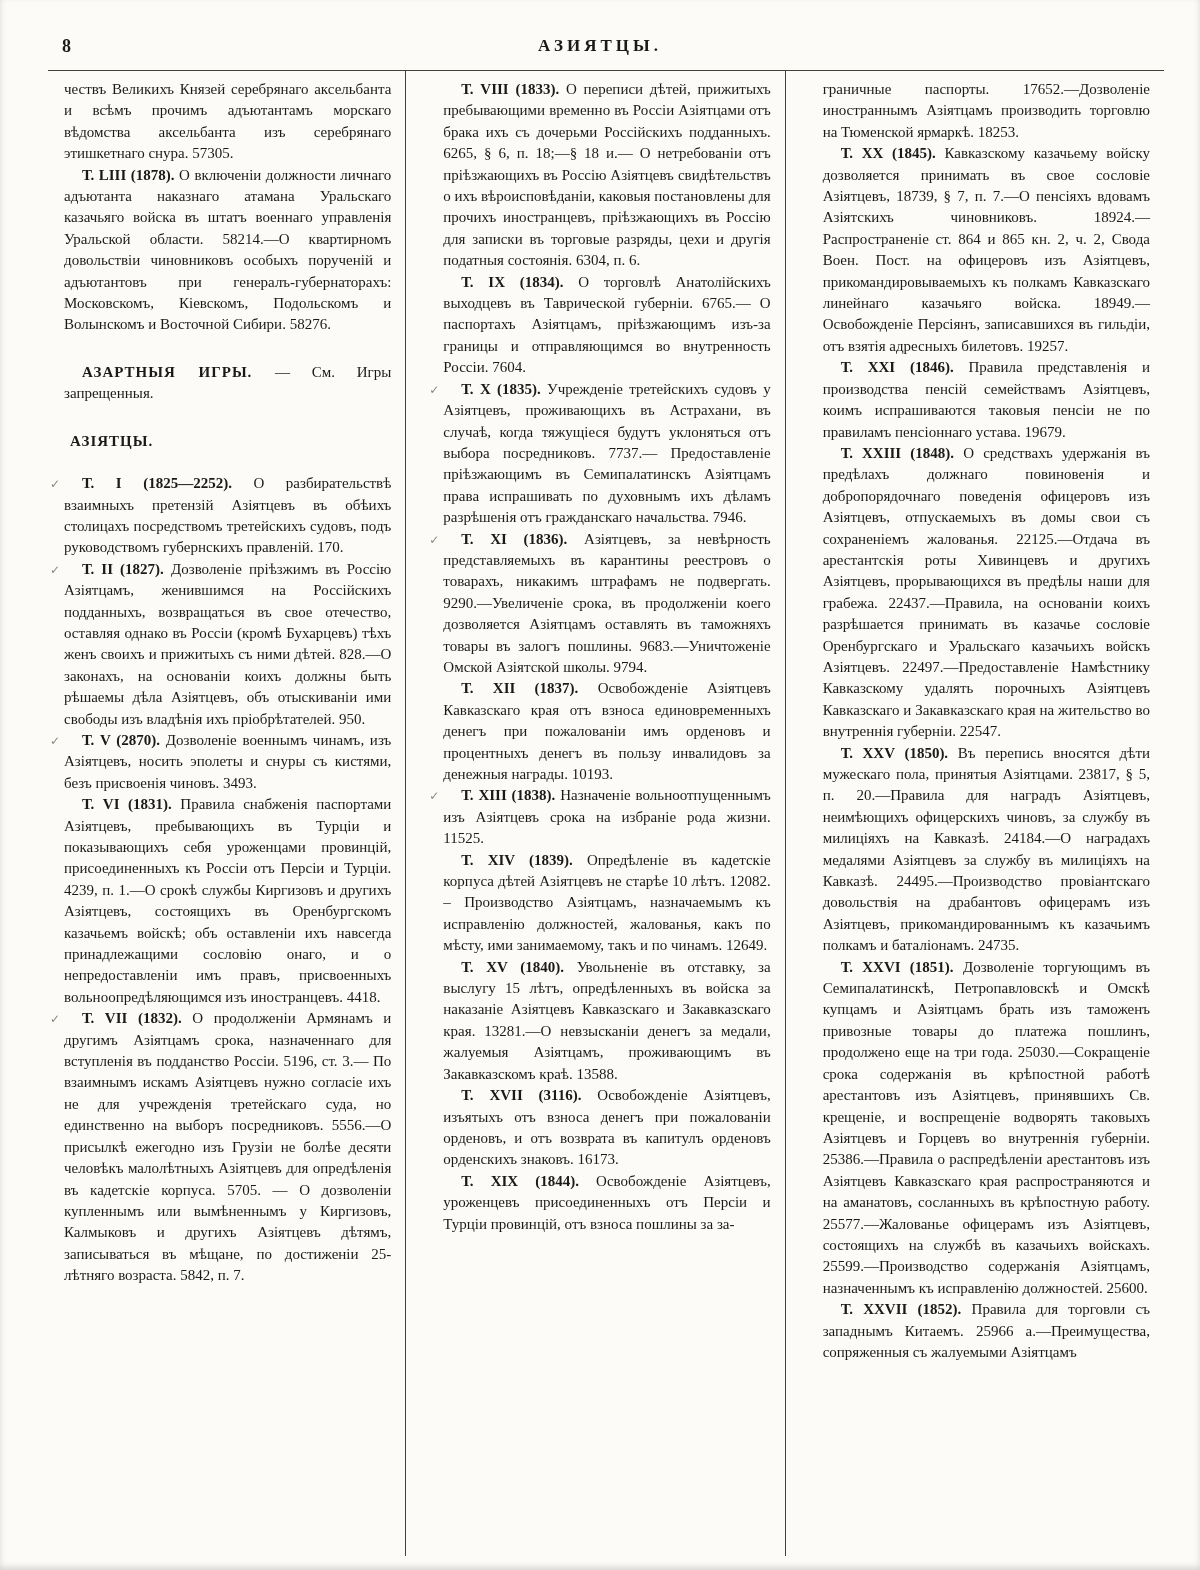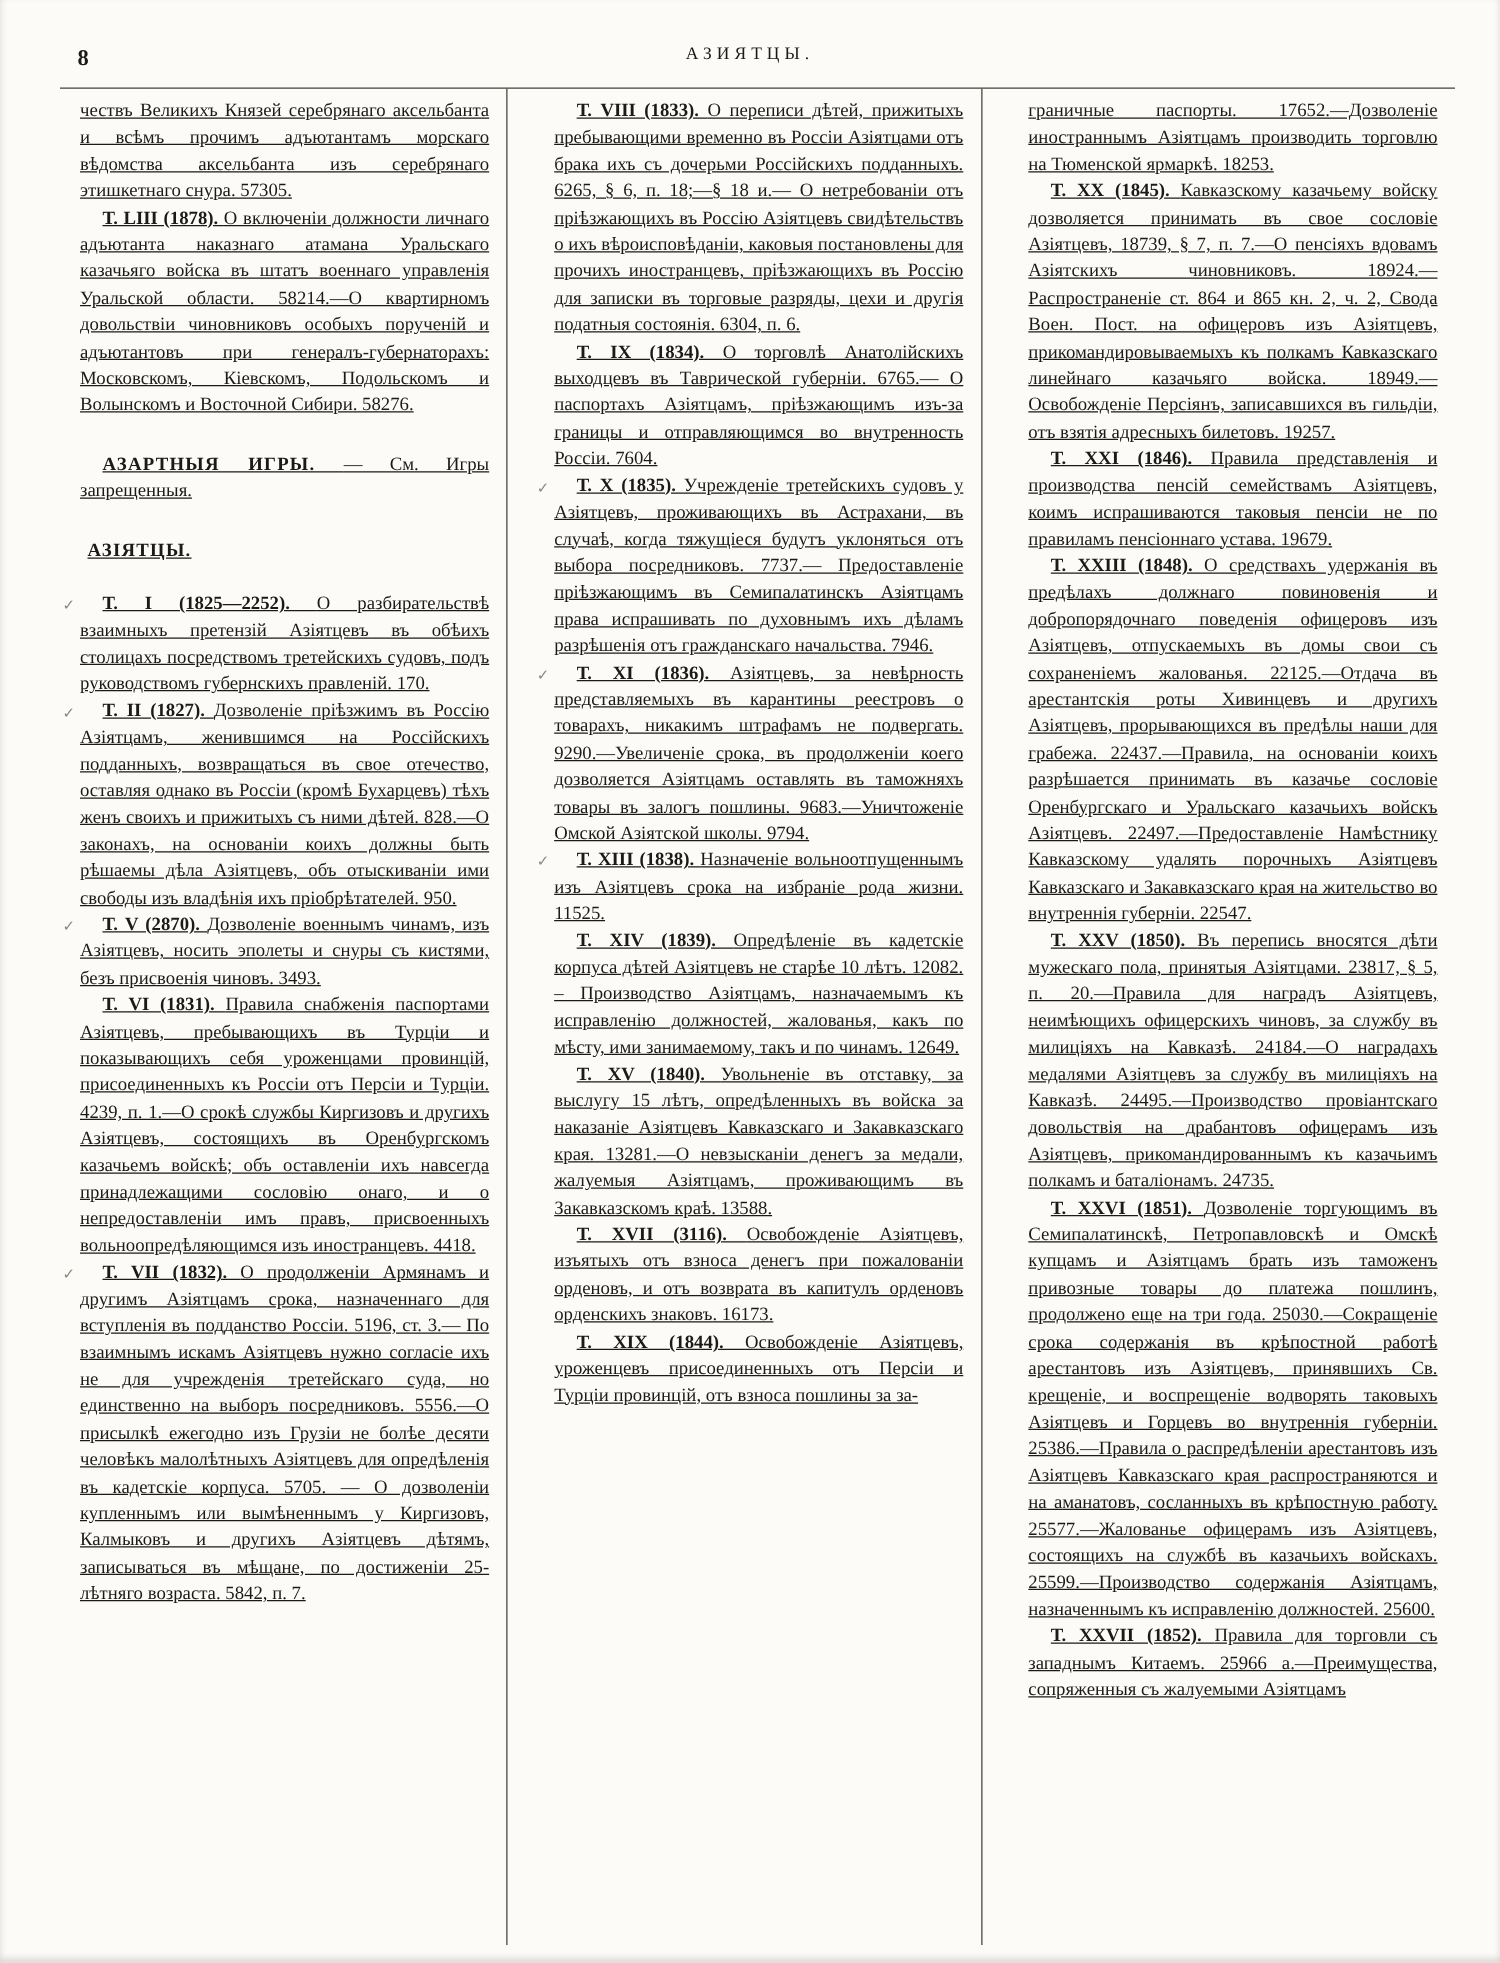--- a/index.html
+++ b/index.html
@@ -17,21 +17,21 @@
     position:relative;
     height:64px;
   }
   .page-number{
     position:absolute;left:62px;top:36px;
     font-size:18px;font-weight:bold;
   }
   .running-title{
     position:absolute;left:0;right:0;top:36px;
     text-align:center;
-    font-size:14px;font-weight:normal;
+    font-size:17px;font-weight:bold;
     letter-spacing:4px;
   }
   .header-rule{
     position:absolute;left:48px;right:36px;top:70px;
     border-top:1px solid #44403a;
   }
   .columns{
     position:absolute;top:71px;left:48px;right:36px;bottom:14px;
     display:flex;
   }
@@ -41,21 +41,20 @@
     font-size:15px;
     line-height:21.4px;
     text-align:justify;
     overflow:hidden;
   }
   .column + .column{border-left:1px solid #44403a;padding-left:37px;}
   p.block{
     margin:0;
     position:relative;
     text-indent:18px;
-    text-decoration:underline;
   }
   p.cont{text-indent:0;}
   p.heading{margin-top:26px;margin-bottom:26px;}
   p.section-title{margin-top:22px;margin-bottom:21px;font-weight:bold;letter-spacing:1px;text-indent:6px;}
   .lead{font-weight:bold;}
   .heading .lead{letter-spacing:1px;}
   .mark{
     position:absolute;
     left:-14px;top:1px;
     text-indent:0;
@@ -83,20 +82,21 @@
         <p class="block entry"><span class="mark">✓</span><b class="lead">Т. II (1827). </b>Дозволеніе пріѣзжимъ въ Россію Азіятцамъ, женившимся на Россійскихъ подданныхъ, возвращаться въ свое отечество, оставляя однако въ Россіи (кромѣ Бухарцевъ) тѣхъ женъ своихъ и прижитыхъ съ ними дѣтей. 828.—О законахъ, на основаніи коихъ должны быть рѣшаемы дѣла Азіятцевъ, объ отыскиваніи ими свободы изъ владѣнія ихъ пріобрѣтателей. 950.</p>
         <p class="block entry"><span class="mark">✓</span><b class="lead">Т. V (2870). </b>Дозволеніе военнымъ чинамъ, изъ Азіятцевъ, носить эполеты и снуры съ кистями, безъ присвоенія чиновъ. 3493.</p>
         <p class="block entry"><b class="lead">Т. VI (1831). </b>Правила снабженія паспортами Азіятцевъ, пребывающихъ въ Турціи и показывающихъ себя уроженцами провинцій, присоединенныхъ къ Россіи отъ Персіи и Турціи. 4239, п. 1.—О срокѣ службы Киргизовъ и другихъ Азіятцевъ, состоящихъ въ Оренбургскомъ казачьемъ войскѣ; объ оставленіи ихъ навсегда принадлежащими сословію онаго, и о непредоставленіи имъ правъ, присвоенныхъ вольноопредѣляющимся изъ иностранцевъ. 4418.</p>
         <p class="block entry"><span class="mark">✓</span><b class="lead">Т. VII (1832). </b>О продолженіи Армянамъ и другимъ Азіятцамъ срока, назначеннаго для вступленія въ подданство Россіи. 5196, ст. 3.— По взаимнымъ искамъ Азіятцевъ нужно согласіе ихъ не для учрежденія третейскаго суда, но единственно на выборъ посредниковъ. 5556.—О присылкѣ ежегодно изъ Грузіи не болѣе десяти человѣкъ малолѣтныхъ Азіятцевъ для опредѣленія въ кадетскіе корпуса. 5705. — О дозволеніи купленнымъ или вымѣненнымъ у Киргизовъ, Калмыковъ и другихъ Азіятцевъ дѣтямъ, записываться въ мѣщане, по достиженіи 25-лѣтняго возраста. 5842, п. 7.</p>
       </div>
       <div class="column">
         <p class="block entry"><b class="lead">Т. VIII (1833). </b>О переписи дѣтей, прижитыхъ пребывающими временно въ Россіи Азіятцами отъ брака ихъ съ дочерьми Россійскихъ подданныхъ. 6265, § 6, п. 18;—§ 18 и.— О нетребованіи отъ пріѣзжающихъ въ Россію Азіятцевъ свидѣтельствъ о ихъ вѣроисповѣданіи, каковыя постановлены для прочихъ иностранцевъ, пріѣзжающихъ въ Россію для записки въ торговые разряды, цехи и другія податныя состоянія. 6304, п. 6.</p>
         <p class="block entry"><b class="lead">Т. IX (1834). </b>О торговлѣ Анатолійскихъ выходцевъ въ Таврической губерніи. 6765.— О паспортахъ Азіятцамъ, пріѣзжающимъ изъ-за границы и отправляющимся во внутренность Россіи. 7604.</p>
         <p class="block entry"><span class="mark">✓</span><b class="lead">Т. X (1835). </b>Учрежденіе третейскихъ судовъ у Азіятцевъ, проживающихъ въ Астрахани, въ случаѣ, когда тяжущіеся будутъ уклоняться отъ выбора посредниковъ. 7737.— Предоставленіе пріѣзжающимъ въ Семипалатинскъ Азіятцамъ права испрашивать по духовнымъ ихъ дѣламъ разрѣшенія отъ гражданскаго начальства. 7946.</p>
         <p class="block entry"><span class="mark">✓</span><b class="lead">Т. XI (1836). </b>Азіятцевъ, за невѣрность представляемыхъ въ карантины реестровъ о товарахъ, никакимъ штрафамъ не подвергать. 9290.—Увеличеніе срока, въ продолженіи коего дозволяется Азіятцамъ оставлять въ таможняхъ товары въ залогъ пошлины. 9683.—Уничтоженіе Омской Азіятской школы. 9794.</p>
+        <p class="block entry"><b class="lead">Т. XII (1837). </b>Освобожденіе Азіятцевъ Кавказскаго края отъ взноса единовременныхъ денегъ при пожалованіи имъ орденовъ и процентныхъ денегъ въ пользу инвалидовъ за денежныя награды. 10193.</p>
         <p class="block entry"><span class="mark">✓</span><b class="lead">Т. XIII (1838). </b>Назначеніе вольноотпущеннымъ изъ Азіятцевъ срока на избраніе рода жизни. 11525.</p>
         <p class="block entry"><b class="lead">Т. XIV (1839). </b>Опредѣленіе въ кадетскіе корпуса дѣтей Азіятцевъ не старѣе 10 лѣтъ. 12082. – Производство Азіятцамъ, назначаемымъ къ исправленію должностей, жалованья, какъ по мѣсту, ими занимаемому, такъ и по чинамъ. 12649.</p>
         <p class="block entry"><b class="lead">Т. XV (1840). </b>Увольненіе въ отставку, за выслугу 15 лѣтъ, опредѣленныхъ въ войска за наказаніе Азіятцевъ Кавказскаго и Закавказскаго края. 13281.—О невзысканіи денегъ за медали, жалуемыя Азіятцамъ, проживающимъ въ Закавказскомъ краѣ. 13588.</p>
         <p class="block entry"><b class="lead">Т. XVII (3116). </b>Освобожденіе Азіятцевъ, изъятыхъ отъ взноса денегъ при пожалованіи орденовъ, и отъ возврата въ капитулъ орденовъ орденскихъ знаковъ. 16173.</p>
         <p class="block entry"><b class="lead">Т. XIX (1844). </b>Освобожденіе Азіятцевъ, уроженцевъ присоединенныхъ отъ Персіи и Турціи провинцій, отъ взноса пошлины за за-</p>
       </div>
       <div class="column">
         <p class="block cont">граничные паспорты. 17652.—Дозволеніе иностраннымъ Азіятцамъ производить торговлю на Тюменской ярмаркѣ. 18253.</p>
         <p class="block entry"><b class="lead">Т. XX (1845). </b>Кавказскому казачьему войску дозволяется принимать въ свое сословіе Азіятцевъ, 18739, § 7, п. 7.—О пенсіяхъ вдовамъ Азіятскихъ чиновниковъ. 18924.—Распространеніе ст. 864 и 865 кн. 2, ч. 2, Свода Воен. Пост. на офицеровъ изъ Азіятцевъ, прикомандировываемыхъ къ полкамъ Кавказскаго линейнаго казачьяго войска. 18949.—Освобожденіе Персіянъ, записавшихся въ гильдіи, отъ взятія адресныхъ билетовъ. 19257.</p>
         <p class="block entry"><b class="lead">Т. XXI (1846). </b>Правила представленія и производства пенсій семействамъ Азіятцевъ, коимъ испрашиваются таковыя пенсіи не по правиламъ пенсіоннаго устава. 19679.</p>

